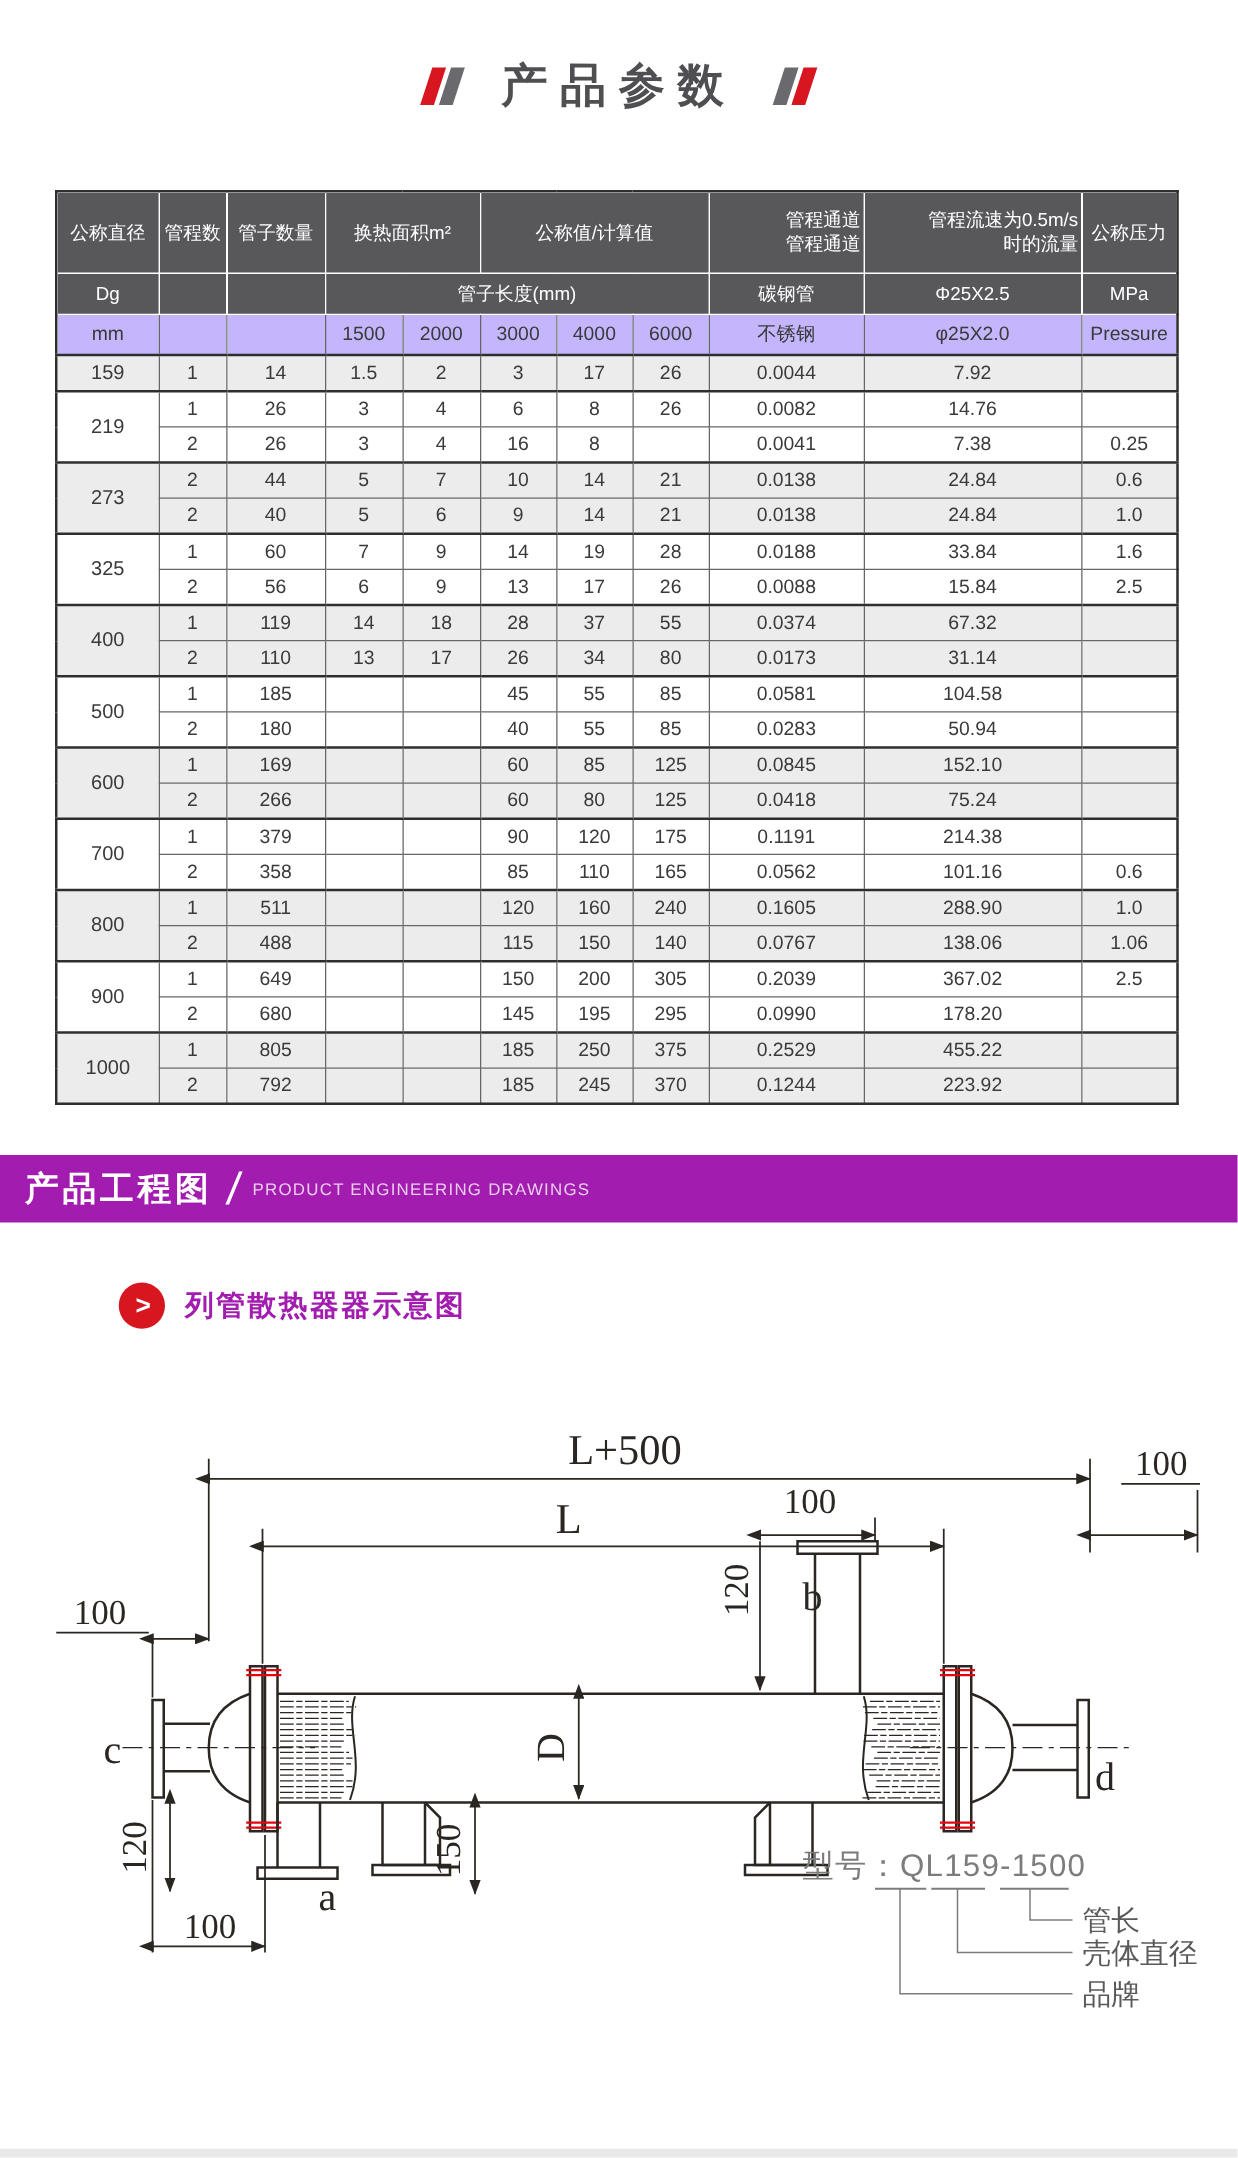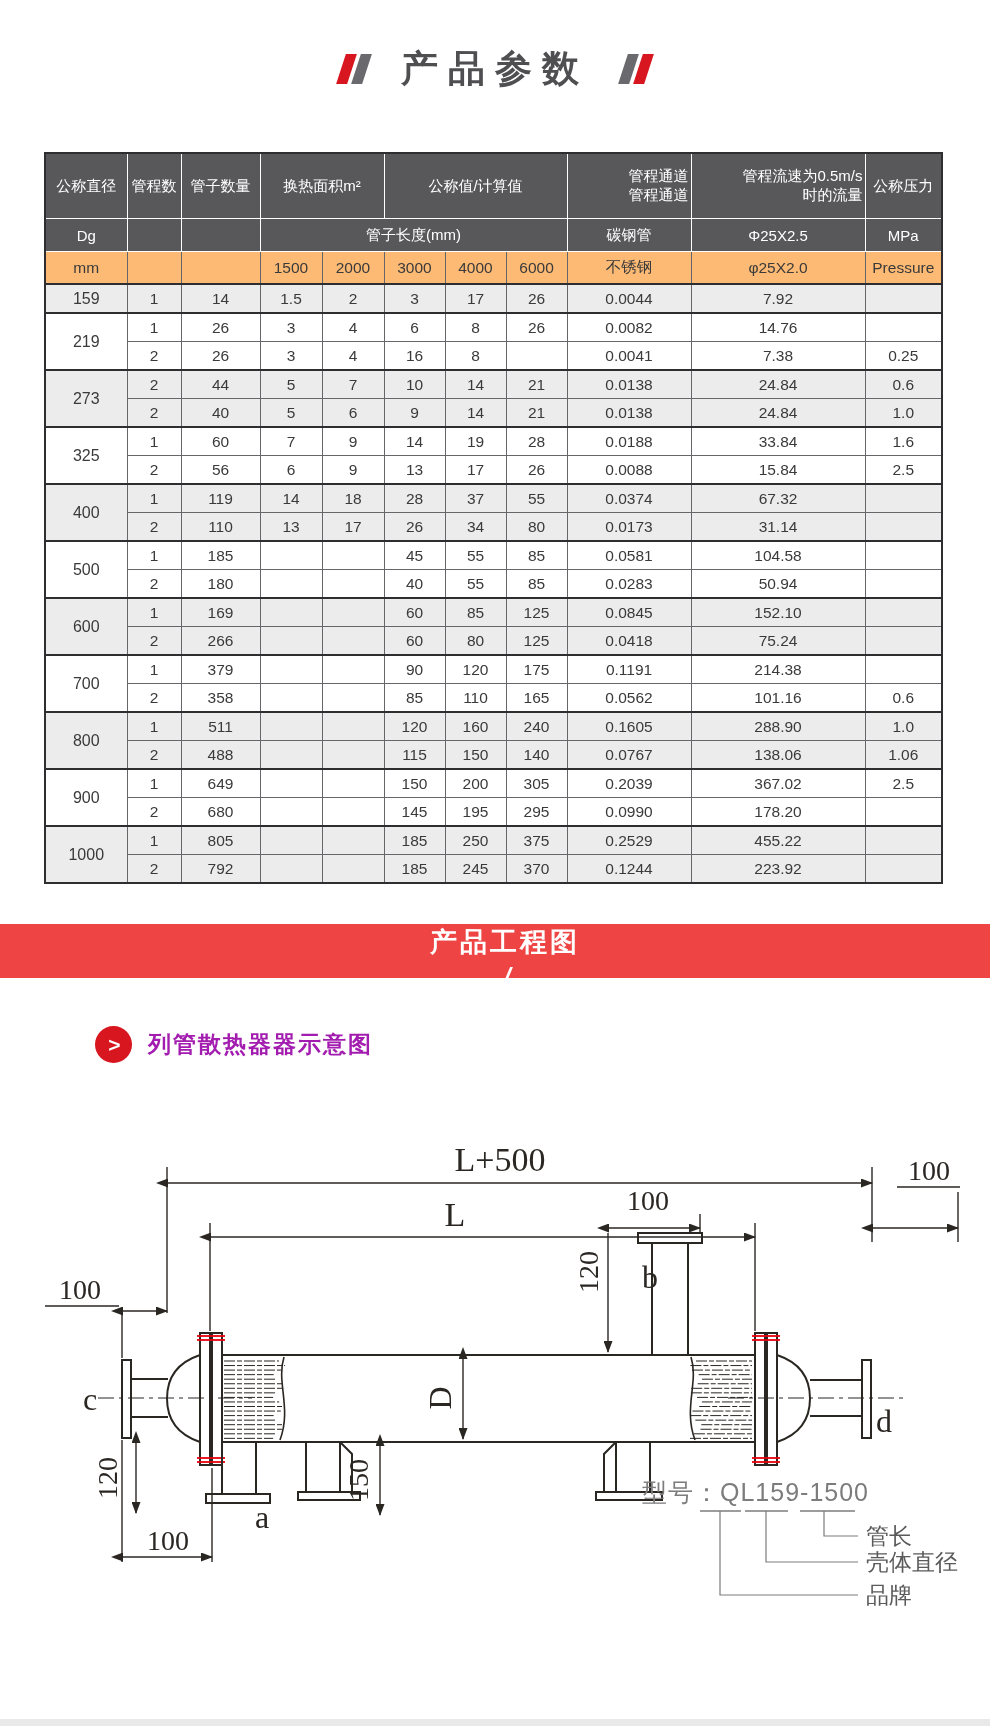--- a/index.html
+++ b/index.html
@@ -16,26 +16,26 @@
   h1.page-title{margin:0;font-size:37px;font-weight:bold;color:#4f4f52;letter-spacing:10px;}
   
   .table-wrap{position:absolute;top:152px;left:44px;width:903px;}
   table.ptable{border-collapse:collapse;table-layout:fixed;width:833px;border:2px solid #2e2e30;font-size:15.5px;}
   .ptable th,.ptable td{padding:0 2px;text-align:center;vertical-align:middle;overflow:hidden;white-space:nowrap;}
   .ptable thead th{background:#58585b;color:#fff;font-weight:normal;border:1px solid #ffffff;font-size:15px;}
   .ptable tr.hrow1 th{height:64px;}
   .ptable tr.hrow2 th{height:32px;}
   .ptable th.hleft{text-align:right;padding-left:13px;}
   .ptable tbody td{border:1px solid #66666a;color:#3a3a3a;height:27px;}
-  .ptable tr.unit-row td{height:31px;background:#fdba74;}
+  .ptable tr.unit-row td{height:31px;background:#c4b5fd;}
   .ptable tr.shade td{background:#ececec;}
   .ptable tbody tr.group-start td{border-top:2px solid #2e2e30;}
   .ptable td.diam{font-size:16px;}
   
-  .banner{position:absolute;top:924px;left:0;width:990px;height:54px;background:#ef4444;display:flex;align-items:center;padding-left:20px;box-sizing:border-box;flex-direction:column;}
+  .banner{position:absolute;top:924px;left:0;width:990px;height:54px;background:#a21caf;display:flex;align-items:center;padding-left:20px;box-sizing:border-box;}
   .banner .cn{color:#fff;font-size:27px;font-weight:bold;letter-spacing:3px;}
   .banner .slash{color:#fff;font-size:36px;font-weight:300;margin:0 10px 0 12px;transform:skewX(-8deg);}
   .banner .en{color:rgba(255,255,255,0.78);font-size:13.5px;letter-spacing:1px;}
   
   .section-heading{position:absolute;top:1026px;left:95px;display:flex;align-items:center;gap:16px;}
   .chev-circle{width:37px;height:37px;border-radius:50%;background:#d7161f;display:flex;align-items:center;justify-content:center;}
   .chev-circle span{color:#fff;font-size:21px;font-weight:900;line-height:1;transform:translateX(1px);}
   .section-heading .txt{font-size:23px;font-weight:bold;color:#a21caf;letter-spacing:2px;}
   
   .drawing{position:absolute;top:1100px;left:0;}

